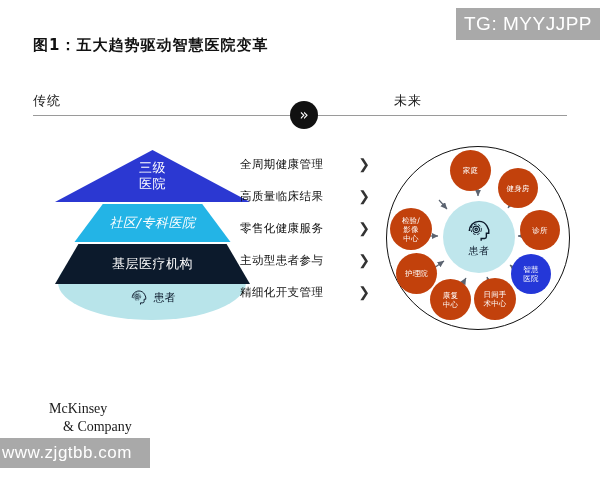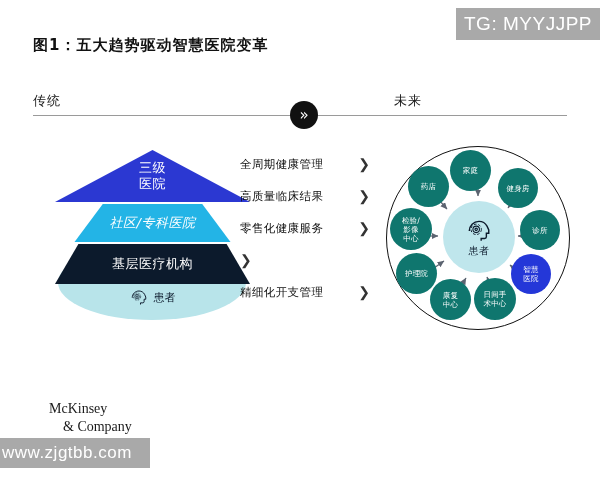--- a/index.html
+++ b/index.html
@@ -64,21 +64,21 @@
      font-family:"DejaVu Sans",sans-serif;}
 
   
   #eco-group{position:absolute;left:386px;top:146px;width:184px;height:184px;}
   #eco-ring{position:absolute;inset:0;border:1.6px solid #111111;border-radius:50%;}
   #eco-center{position:absolute;left:57px;top:55px;width:72px;height:72px;
      border-radius:50%;background:#bfe6ec;display:flex;flex-direction:column;
      align-items:center;justify-content:center;gap:1px;}
   #eco-center .c-label{font-size:10px;color:#0c1a2c;letter-spacing:.5px;
      font-family:"DejaVu Sans","Liberation Sans",sans-serif;}
-  .eco-node{position:absolute;border-radius:50%;background:#0f766e;
+  .eco-node{position:absolute;border-radius:50%;background:#c2410c;
      display:flex;flex-direction:column;align-items:center;justify-content:center;
      color:#ffffff;font-size:7.5px;line-height:1.2;letter-spacing:.2px;
      text-align:center;font-family:"DejaVu Sans","Liberation Sans",sans-serif;}
   .eco-node.accent{background:#2437d8;}
 </style>
 </head>
 <body>
 
 <div class="root">
 
@@ -132,20 +132,21 @@
     </div>
     <div class="trend-row">
       <span class="t-label">高质量临床结果</span>
       <span class="t-chev">❯</span>
     </div>
     <div class="trend-row">
       <span class="t-label">零售化健康服务</span>
       <span class="t-chev">❯</span>
     </div>
     <div class="trend-row">
+      <span class="t-label">主动型患者参与</span>
       <span class="t-chev">❯</span>
     </div>
     <div class="trend-row">
       <span class="t-label">精细化开支管理</span>
       <span class="t-chev">❯</span>
     </div>
   </div>
 
   <div id="eco-group">
     <div id="eco-ring"></div>
@@ -196,23 +197,20 @@
       <span>中心</span>
     </div>
     <div class="eco-node" style="left:10px;top:107px;width:41px;height:41px;text-align:center;">
       <span>护理院</span>
     </div>
     <div class="eco-node" style="left:4px;top:62px;width:42px;height:42px;">
       <span>检验/</span>
       <span>影像</span>
       <span>中心</span>
     </div>
-    <div class="eco-node" style="left:22px;top:20px;width:41px;height:41px;">
-      <span>药店</span>
-    </div>
 
     <div id="eco-center">
       <svg width="26" height="26" viewBox="0 0 24 24">
         <path d="M3 13c0-5 4-9 9-9 3.3 0 6 1.8 7.4 4.4L21 12v3h-2.2v3.2c0 .9-.7 1.6-1.6 1.6H14v2.2" fill="none" stroke="#0c1a2c" stroke-width="1.3"></path>
         <circle cx="9.4" cy="11.4" r="1.1" fill="none" stroke="#0c1a2c" stroke-width="1.1"></circle>
         <circle cx="9.4" cy="11.4" r="3" fill="none" stroke="#0c1a2c" stroke-width="1"></circle>
         <circle cx="9.4" cy="11.4" r="4.8" fill="none" stroke="#0c1a2c" stroke-width=".9" stroke-dasharray="2.4 1.6"></circle>
       </svg>
       <span class="c-label">患者</span>
     </div>

